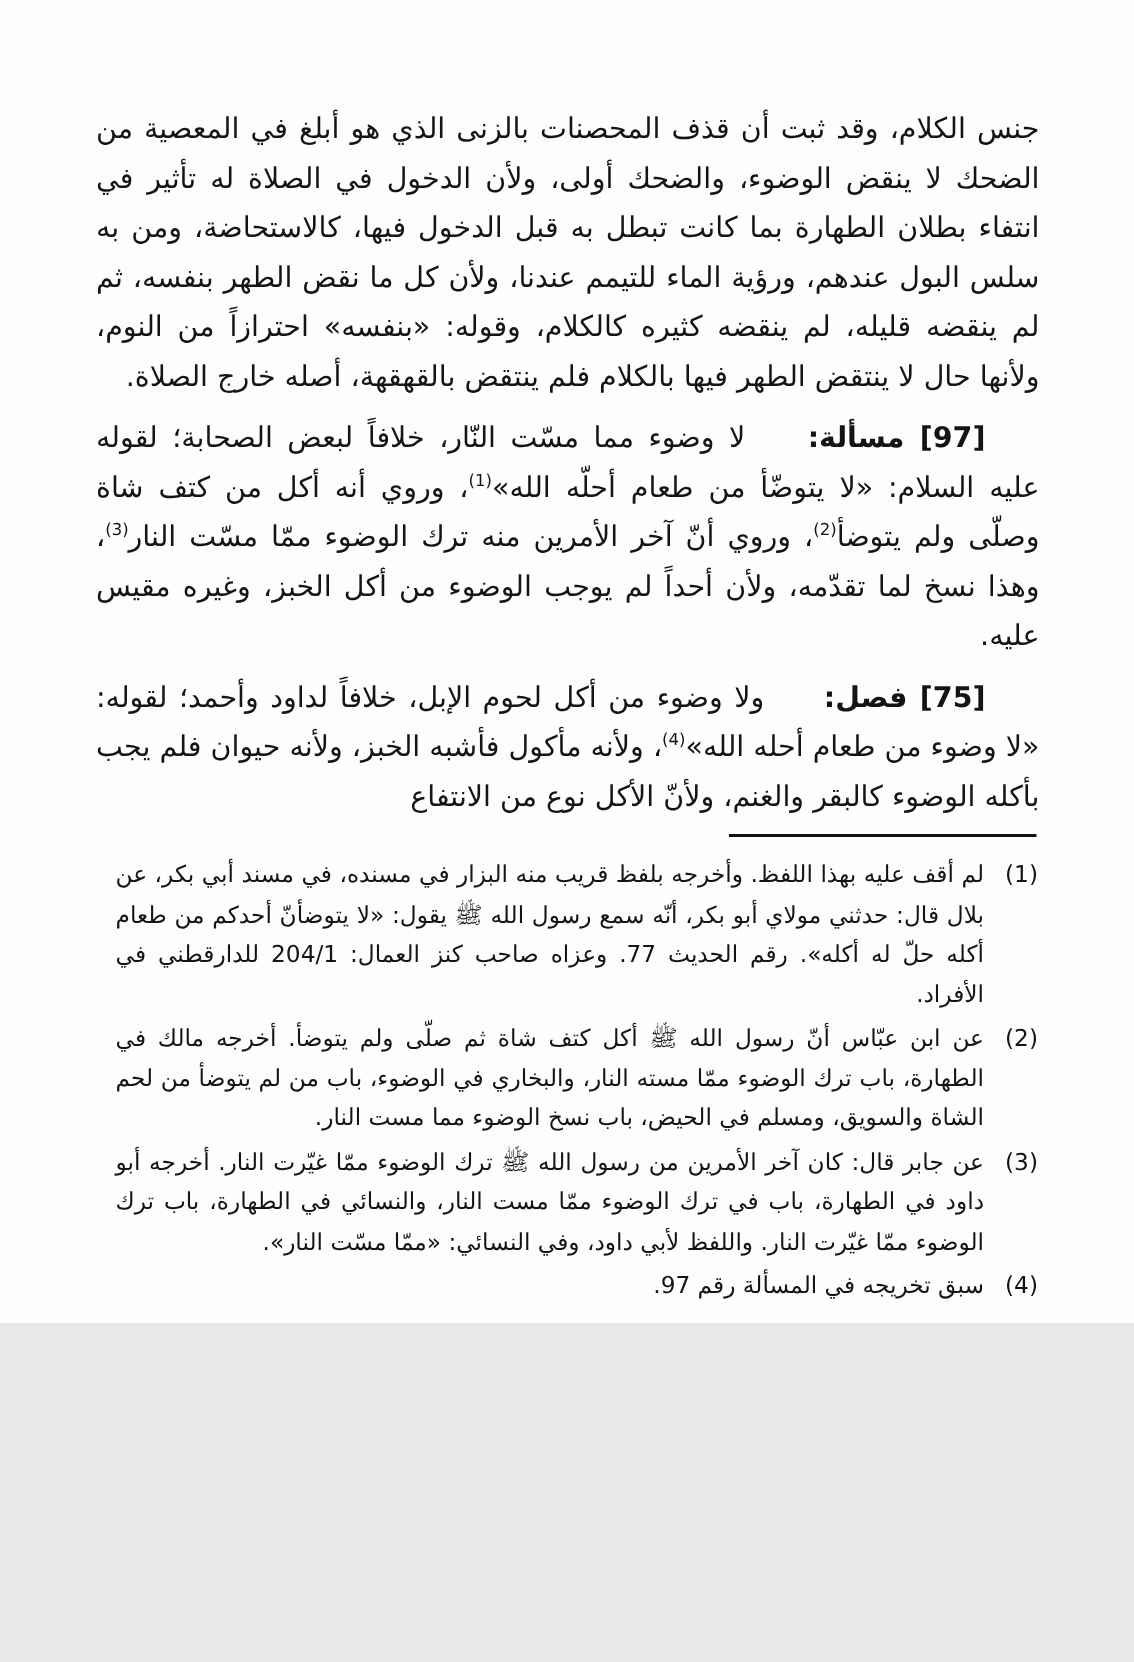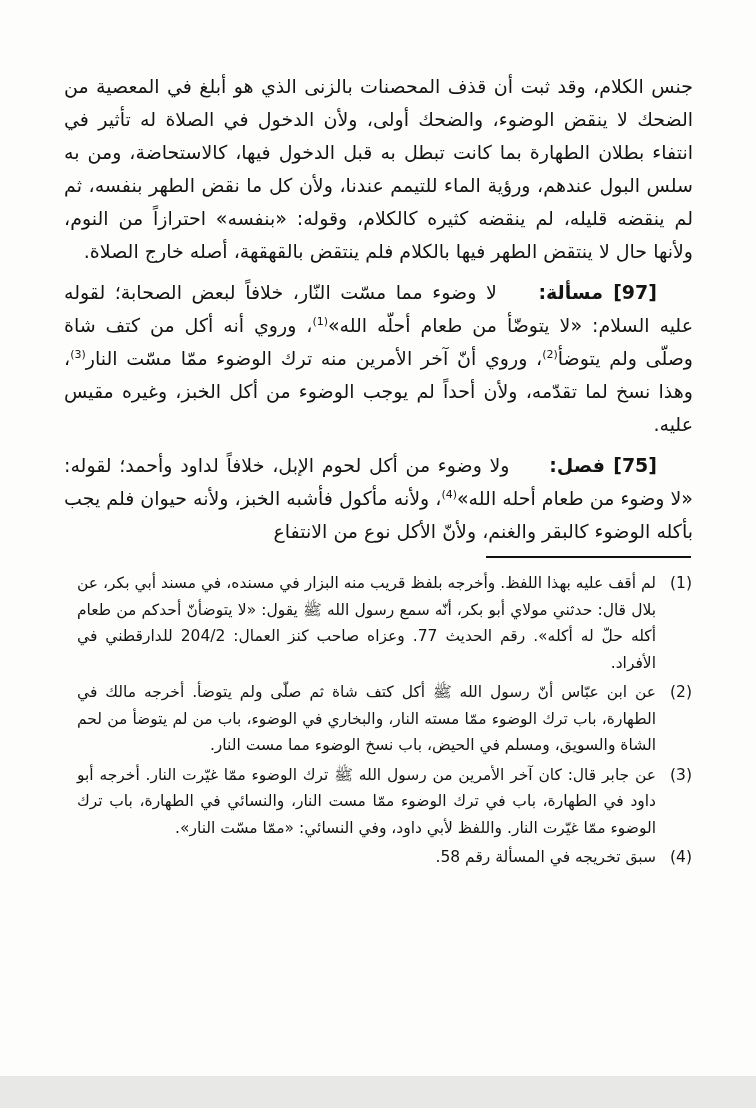--- a/index.html
+++ b/index.html
@@ -4,21 +4,21 @@
 <style>
   :root{
     --ink:#141414;
     --paper:#fdfdfb;
     --rule:#111111;
   }
   html,body{margin:0;padding:0;}
   body{background:#e8e8e6;}
   .page{
     position:relative;
-    width:756px;height:1076px;
+    width:756px;height:882px;
     margin:0 auto;
     background:var(--paper);
     color:var(--ink);
     font-family:"DejaVu Sans",sans-serif;
     overflow:hidden;
   }
   .content{
     direction:rtl;
     padding:70px 63px 0 64px;
   }
@@ -82,32 +82,32 @@
         <p class="para"><span>جنس الكلام، وقد ثبت أن قذف المحصنات بالزنى الذي هو أبلغ في المعصية من الضحك لا ينقض الوضوء، والضحك أولى، ولأن الدخول في الصلاة له تأثير في انتفاء بطلان الطهارة بما كانت تبطل به قبل الدخول فيها، كالاستحاضة، ومن به سلس البول عندهم، ورؤية الماء للتيمم عندنا، ولأن كل ما نقض الطهر بنفسه، ثم لم ينقضه قليله، لم ينقضه كثيره كالكلام، وقوله: «بنفسه» احترازاً من النوم، ولأنها حال لا ينتقض الطهر فيها بالكلام فلم ينتقض بالقهقهة، أصله خارج الصلاة.</span></p>
         <p class="para indent"><span class="bold">[97] مسألة:</span><span> لا وضوء مما مسّت النّار، خلافاً لبعض الصحابة؛ لقوله عليه السلام: «لا يتوضّأ من طعام أحلّه الله»</span><sup>(1)</sup><span>، وروي أنه أكل من كتف شاة وصلّى ولم يتوضأ</span><sup>(2)</sup><span>، وروي أنّ آخر الأمرين منه ترك الوضوء ممّا مسّت النار</span><sup>(3)</sup><span>، وهذا نسخ لما تقدّمه، ولأن أحداً لم يوجب الوضوء من أكل الخبز، وغيره مقيس عليه.</span></p>
         <p class="para indent"><span class="bold">[75] فصل:</span><span> ولا وضوء من أكل لحوم الإبل، خلافاً لداود وأحمد؛ لقوله: «لا وضوء من طعام أحله الله»</span><sup>(4)</sup><span>، ولأنه مأكول فأشبه الخبز، ولأنه حيوان فلم يجب بأكله الوضوء كالبقر والغنم، ولأنّ الأكل نوع من الانتفاع</span></p>
       </div>
 
     <div class="fn-sep"></div>
 
     <div class="footnotes" id="footnotes">
         <div class="footnote">
           <span class="fn-num">(1)</span>
-          <span class="fn-text">لم أقف عليه بهذا اللفظ. وأخرجه بلفظ قريب منه البزار في مسنده، في مسند أبي بكر، عن بلال قال: حدثني مولاي أبو بكر، أنّه سمع رسول الله ﷺ يقول: «لا يتوضأنّ أحدكم من طعام أكله حلّ له أكله». رقم الحديث 77. وعزاه صاحب كنز العمال: 204/2 للدارقطني في الأفراد.</span>
+          <span class="fn-text">لم أقف عليه بهذا اللفظ. وأخرجه بلفظ قريب منه البزار في مسنده، في مسند أبي بكر، عن بلال قال: حدثني مولاي أبو بكر، أنّه سمع رسول الله ﷺ يقول: «لا يتوضأنّ أحدكم من طعام أكله حلّ له أكله». رقم الحديث 77. وعزاه صاحب كنز العمال: 204/1 للدارقطني في الأفراد.</span>
         </div>
         <div class="footnote">
           <span class="fn-num">(2)</span>
           <span class="fn-text">عن ابن عبّاس أنّ رسول الله ﷺ أكل كتف شاة ثم صلّى ولم يتوضأ. أخرجه مالك في الطهارة، باب ترك الوضوء ممّا مسته النار، والبخاري في الوضوء، باب من لم يتوضأ من لحم الشاة والسويق، ومسلم في الحيض، باب نسخ الوضوء مما مست النار.</span>
         </div>
         <div class="footnote">
           <span class="fn-num">(3)</span>
           <span class="fn-text">عن جابر قال: كان آخر الأمرين من رسول الله ﷺ ترك الوضوء ممّا غيّرت النار. أخرجه أبو داود في الطهارة، باب في ترك الوضوء ممّا مست النار، والنسائي في الطهارة، باب ترك الوضوء ممّا غيّرت النار. واللفظ لأبي داود، وفي النسائي: «ممّا مسّت النار».</span>
         </div>
         <div class="footnote">
           <span class="fn-num">(4)</span>
-          <span class="fn-text">سبق تخريجه في المسألة رقم 58.</span>
+          <span class="fn-text">سبق تخريجه في المسألة رقم 97.</span>
         </div>
       </div>
 
   </div>
 
 
 </div>
 
 </body></html>

